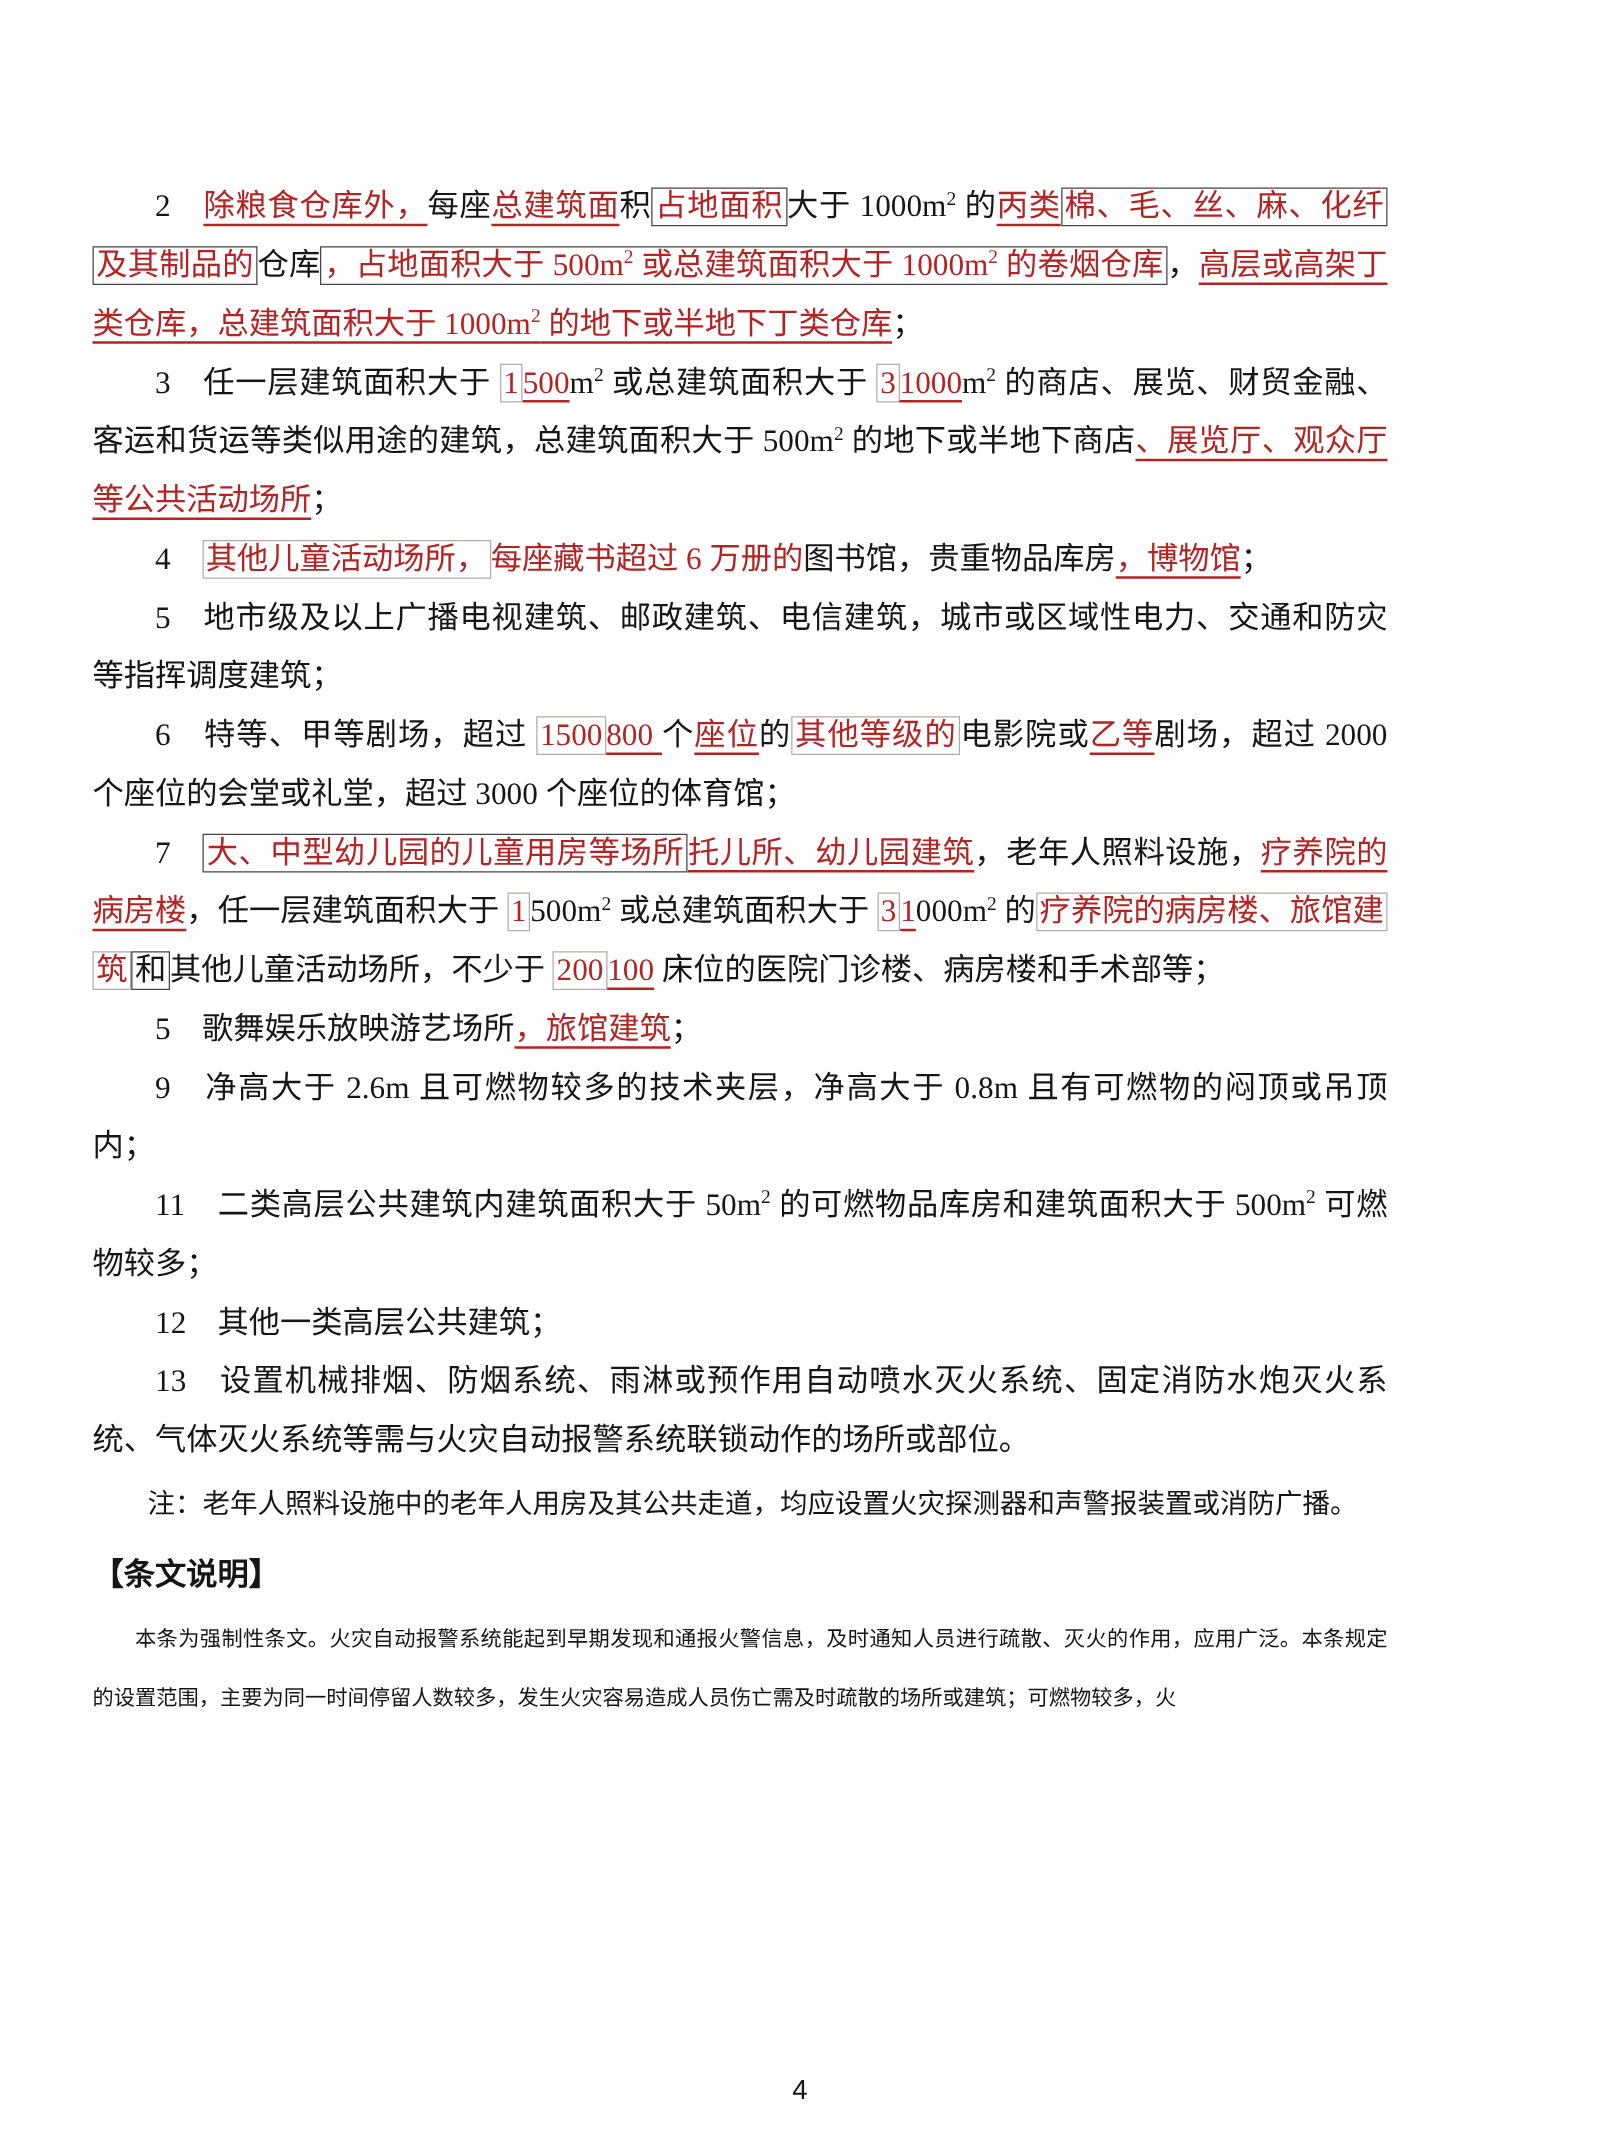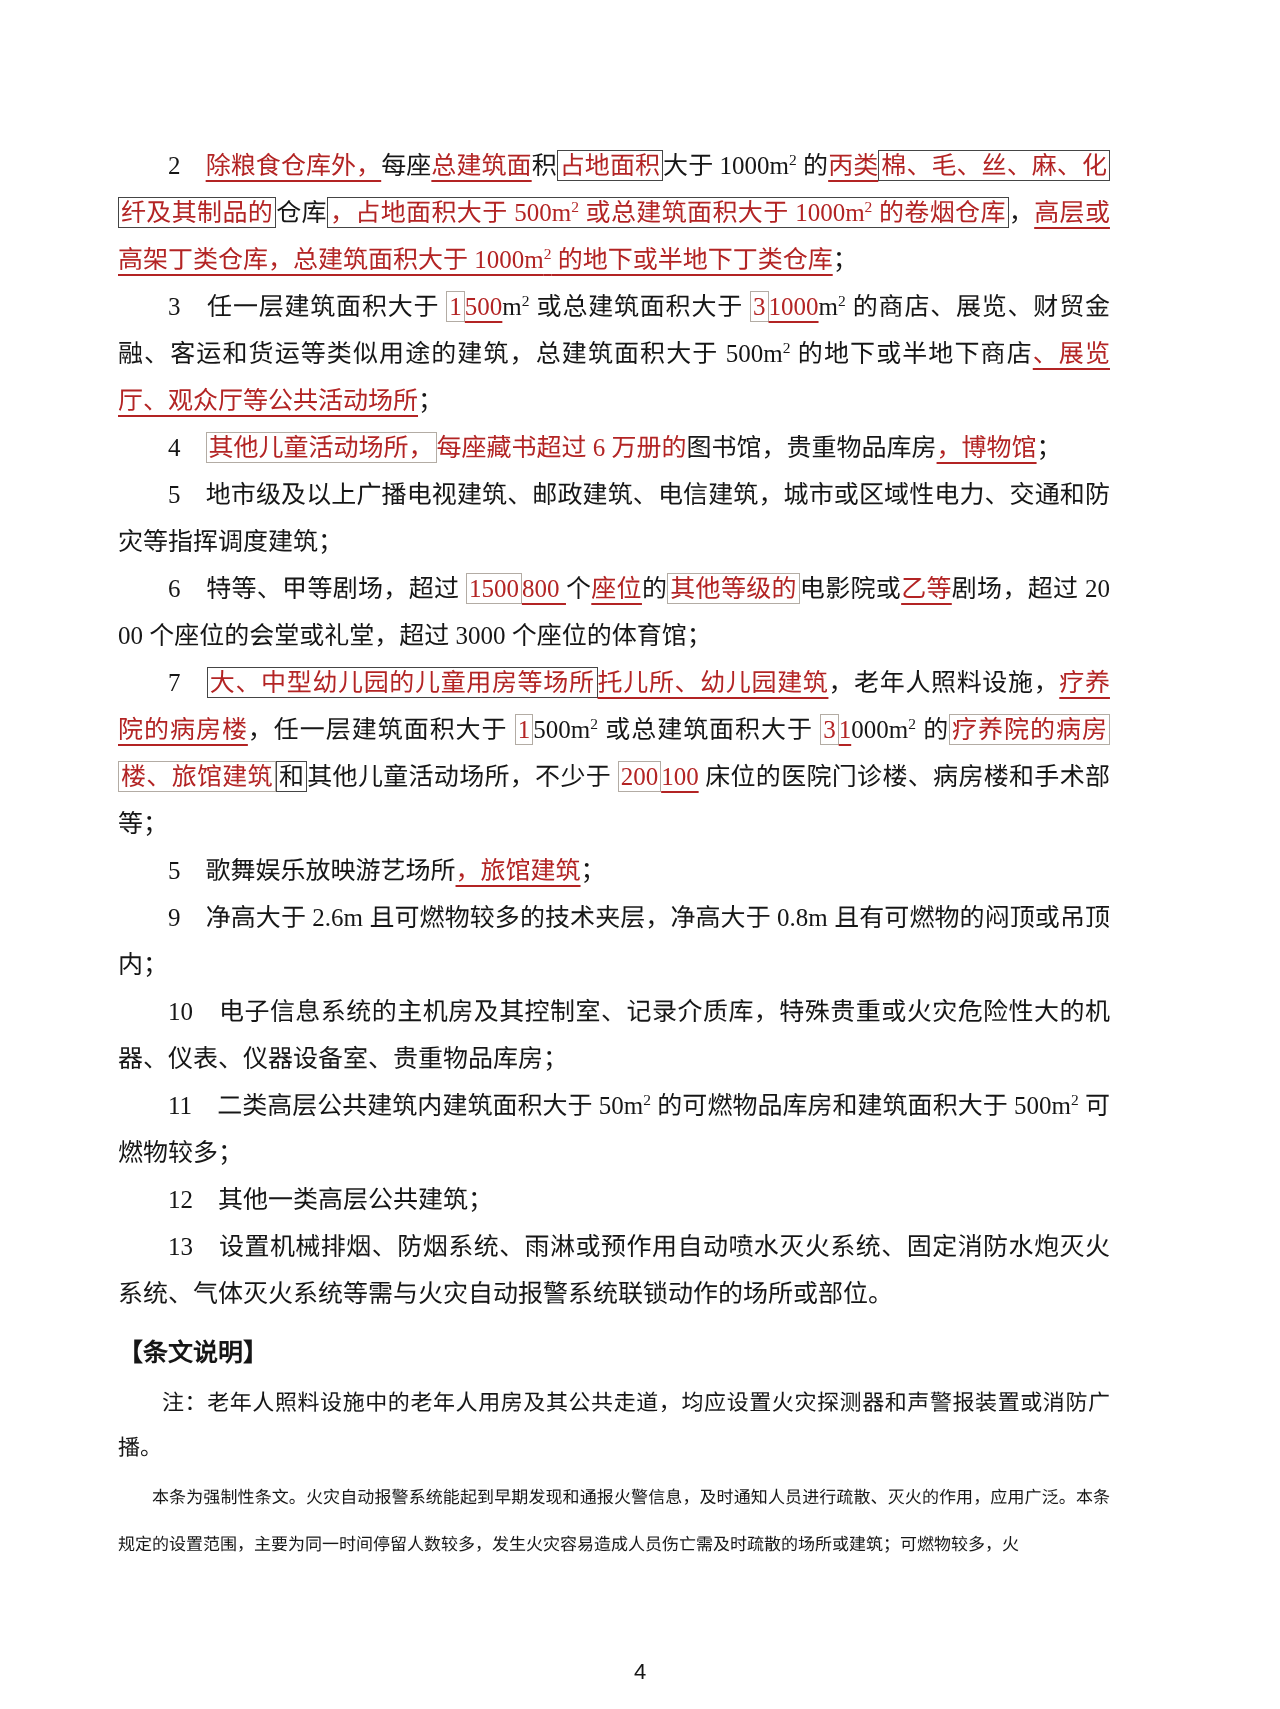--- a/index.html
+++ b/index.html
@@ -4,21 +4,21 @@
 <style>
   html,body { margin:0; padding:0; }
   body {
     width:1280px; height:1709px;
     background:#ffffff;
     color:#161616;
     font-family:"Liberation Serif","DejaVu Serif",serif;
     position:relative;
     overflow:hidden;
   }
-  #doc { padding:142px 170px 0 118px; }
+  #doc { padding:142px 170px 0 74px; }
   p.para {
     margin:0;
     font-size:25px;
     line-height:47px;
     text-align:justify;
     text-indent:2em;
     word-break:break-all;
   }
   p.note {
     font-size:22px;
@@ -70,22 +70,21 @@
 
 <div id="doc">
     <p class="para item"><span class="seg seg-b"><span>2　</span></span><span class="seg seg-ins"><span>除粮食仓库外，</span></span><span class="seg seg-b"><span>每座</span></span><span class="seg seg-ins"><span>总建筑面</span></span><span class="seg seg-b"><span>积</span></span><span class="seg seg-delD"><span>占地面积</span></span><span class="seg seg-b"><span>大于 1000m</span><sup>2</sup><span> 的</span></span><span class="seg seg-ins"><span>丙类</span></span><span class="seg seg-delD"><span>棉、毛、丝、麻、化纤及其制品的</span></span><span class="seg seg-b"><span>仓库</span></span><span class="seg seg-delD"><span>，占地面积大于 500m</span><sup>2</sup><span> 或总建筑面积大于 1000m</span><sup>2</sup><span> 的卷烟仓库</span></span><span class="seg seg-b"><span>，</span></span><span class="seg seg-ins"><span>高层或高架丁类仓库，总建筑面积大于 1000m</span><sup>2</sup><span> 的地下或半地下丁类仓库</span></span><span class="seg seg-b"><span>；</span></span></p>
     <p class="para item"><span class="seg seg-b"><span>3　任一层建筑面积大于 </span></span><span class="seg seg-delL"><span>1</span></span><span class="seg seg-ins"><span>500</span></span><span class="seg seg-b"><span>m</span><sup>2</sup><span> 或总建筑面积大于 </span></span><span class="seg seg-delL"><span>3</span></span><span class="seg seg-ins"><span>1000</span></span><span class="seg seg-b"><span>m</span><sup>2</sup><span> 的商店、展览、财贸金融、客运和货运等类似用途的建筑，总建筑面积大于 500m</span><sup>2</sup><span> 的地下或半地下商店</span></span><span class="seg seg-ins"><span>、展览厅、观众厅等公共活动场所</span></span><span class="seg seg-b"><span>；</span></span></p>
     <p class="para item"><span class="seg seg-b"><span>4　</span></span><span class="seg seg-delL"><span>其他儿童活动场所，</span></span><span class="seg seg-red"><span>每座藏书超过 6 万册的</span></span><span class="seg seg-b"><span>图书馆，贵重物品库房</span></span><span class="seg seg-ins"><span>，博物馆</span></span><span class="seg seg-b"><span>；</span></span></p>
     <p class="para item"><span class="seg seg-b"><span>5　地市级及以上广播电视建筑、邮政建筑、电信建筑，城市或区域性电力、交通和防灾等指挥调度建筑；</span></span></p>
     <p class="para item"><span class="seg seg-b"><span>6　特等、甲等剧场，超过 </span></span><span class="seg seg-delL"><span>1500</span></span><span class="seg seg-ins"><span>800 </span></span><span class="seg seg-b"><span>个</span></span><span class="seg seg-ins"><span>座位</span></span><span class="seg seg-b"><span>的</span></span><span class="seg seg-delL"><span>其他等级的</span></span><span class="seg seg-b"><span>电影院或</span></span><span class="seg seg-ins"><span>乙等</span></span><span class="seg seg-b"><span>剧场，超过 2000 个座位的会堂或礼堂，超过 3000 个座位的体育馆；</span></span></p>
     <p class="para item"><span class="seg seg-b"><span>7　</span></span><span class="seg seg-delD"><span>大、中型幼儿园的儿童用房等场所</span></span><span class="seg seg-ins"><span>托儿所、幼儿园建筑</span></span><span class="seg seg-b"><span>，老年人照料设施，</span></span><span class="seg seg-ins"><span>疗养院的病房楼</span></span><span class="seg seg-b"><span>，任一层建筑面积大于 </span></span><span class="seg seg-delL"><span>1</span></span><span class="seg seg-b"><span>500m</span><sup>2</sup><span> 或总建筑面积大于 </span></span><span class="seg seg-delL"><span>3</span></span><span class="seg seg-ins"><span>1</span></span><span class="seg seg-b"><span>000m</span><sup>2</sup><span> 的</span></span><span class="seg seg-delL"><span>疗养院的病房楼、旅馆建筑</span></span><span class="seg seg-delB"><span>和</span></span><span class="seg seg-b"><span>其他儿童活动场所，不少于 </span></span><span class="seg seg-delL"><span>200</span></span><span class="seg seg-ins"><span>100</span></span><span class="seg seg-b"><span> 床位的医院门诊楼、病房楼和手术部等；</span></span></p>
     <p class="para item"><span class="seg seg-b"><span>5　歌舞娱乐放映游艺场所</span></span><span class="seg seg-ins"><span>，旅馆建筑</span></span><span class="seg seg-b"><span>；</span></span></p>
     <p class="para item"><span class="seg seg-b"><span>9　净高大于 2.6m 且可燃物较多的技术夹层，净高大于 0.8m 且有可燃物的闷顶或吊顶内；</span></span></p>
-    <p class="para item"><span class="seg seg-b"><span>10　电子信息系统的主机房及其控制室、记录介质库，特殊贵重或火灾危险性大的机器、仪表、仪器设备室、贵重物品库房；</span></span></p>
     <p class="para item"><span class="seg seg-b"><span>11　二类高层公共建筑内建筑面积大于 50m</span><sup>2</sup><span> 的可燃物品库房和建筑面积大于 500m</span><sup>2</sup><span> 可燃物较多；</span></span></p>
     <p class="para item"><span class="seg seg-b"><span>12　其他一类高层公共建筑；</span></span></p>
     <p class="para item"><span class="seg seg-b"><span>13　设置机械排烟、防烟系统、雨淋或预作用自动喷水灭火系统、固定消防水炮灭火系统、气体灭火系统等需与火灾自动报警系统联锁动作的场所或部位。</span></span></p>
+    <p class="para note"><span class="seg seg-b"><span>注：老年人照料设施中的老年人用房及其公共走道，均应设置火灾探测器和声警报装置或消防广播。</span></span></p>
     <p class="para heading"><span class="seg seg-b"><span>【条文说明】</span></span></p>
-    <p class="para note"><span class="seg seg-b"><span>注：老年人照料设施中的老年人用房及其公共走道，均应设置火灾探测器和声警报装置或消防广播。</span></span></p>
     <p class="para commentary"><span class="seg seg-b"><span>本条为强制性条文。火灾自动报警系统能起到早期发现和通报火警信息，及时通知人员进行疏散、灭火的作用，应用广泛。本条规定的设置范围，主要为同一时间停留人数较多，发生火灾容易造成人员伤亡需及时疏散的场所或建筑；可燃物较多，火</span></span></p>
   </div>
 
 <div class="page-num">4</div>
 
 </body></html>

